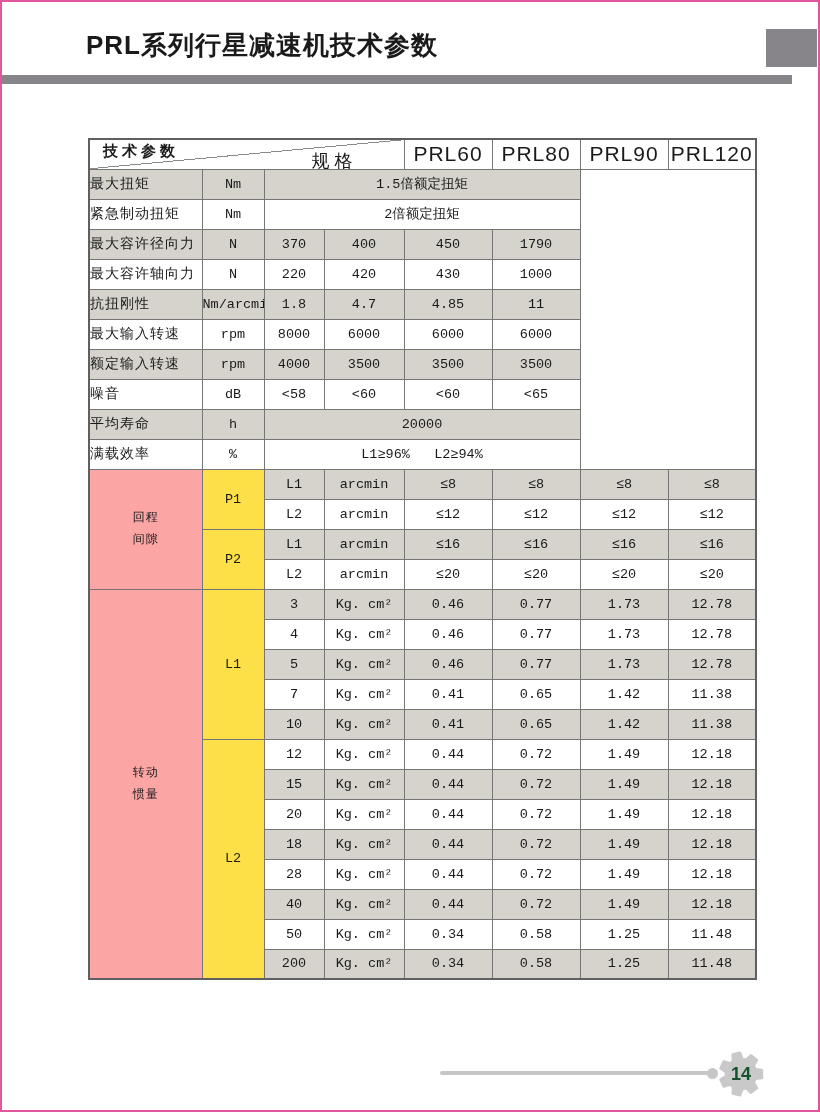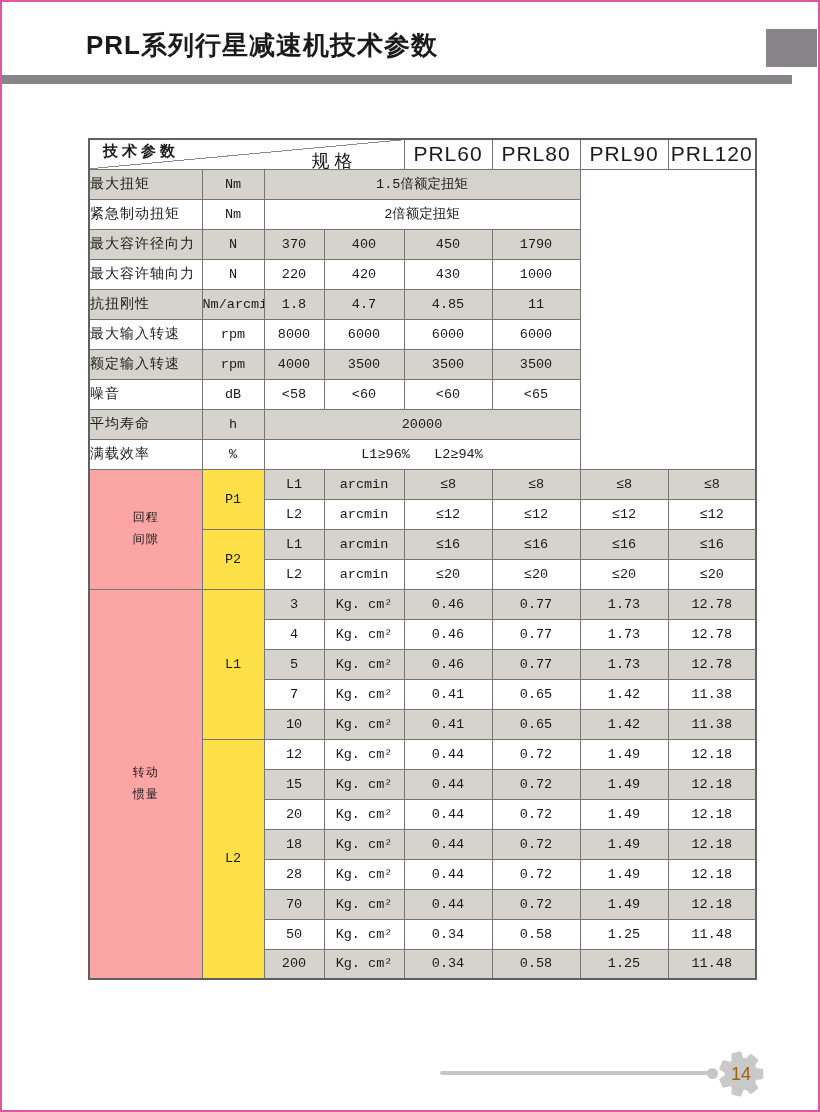--- a/index.html
+++ b/index.html
@@ -65,21 +65,21 @@
   }
   .footer-dot {
     position:absolute; left:707px; top:1068px;
     width:11px; height:11px; border-radius:50%; background:#c6c6c6;
   }
   .gear-wrap { position:absolute; left:716px; top:1049px; width:50px; height:50px; }
   .gear-wrap svg { position:absolute; inset:0; }
   .page-num {
     position:absolute; inset:0;
     display:flex; align-items:center; justify-content:center;
-    font-size:18px; font-weight:400; color:#a16207;
+    font-size:18px; font-weight:700; color:#14532d;
   }
 </style>
 </head>
 <body>
 
 <div class="page-frame"></div>
 
 <h1 class="doc-title">PRL系列行星减速机技术参数</h1>
 <div class="title-bar"></div>
 <div class="corner-square"></div>
@@ -290,21 +290,21 @@
       </tr>
       <tr>
         <td class="leaf">28</td>
         <td class="unit">Kg. cm²</td>
         <td class="val">0.44</td>
         <td class="val">0.72</td>
         <td class="val">1.49</td>
         <td class="val">12.18</td>
       </tr>
       <tr>
-        <td class="leaf sh">70</td>
+        <td class="leaf sh">40</td>
         <td class="unit sh">Kg. cm²</td>
         <td class="val sh">0.44</td>
         <td class="val sh">0.72</td>
         <td class="val sh">1.49</td>
         <td class="val sh">12.18</td>
       </tr>
       <tr>
         <td class="leaf">50</td>
         <td class="unit">Kg. cm²</td>
         <td class="val">0.34</td>

